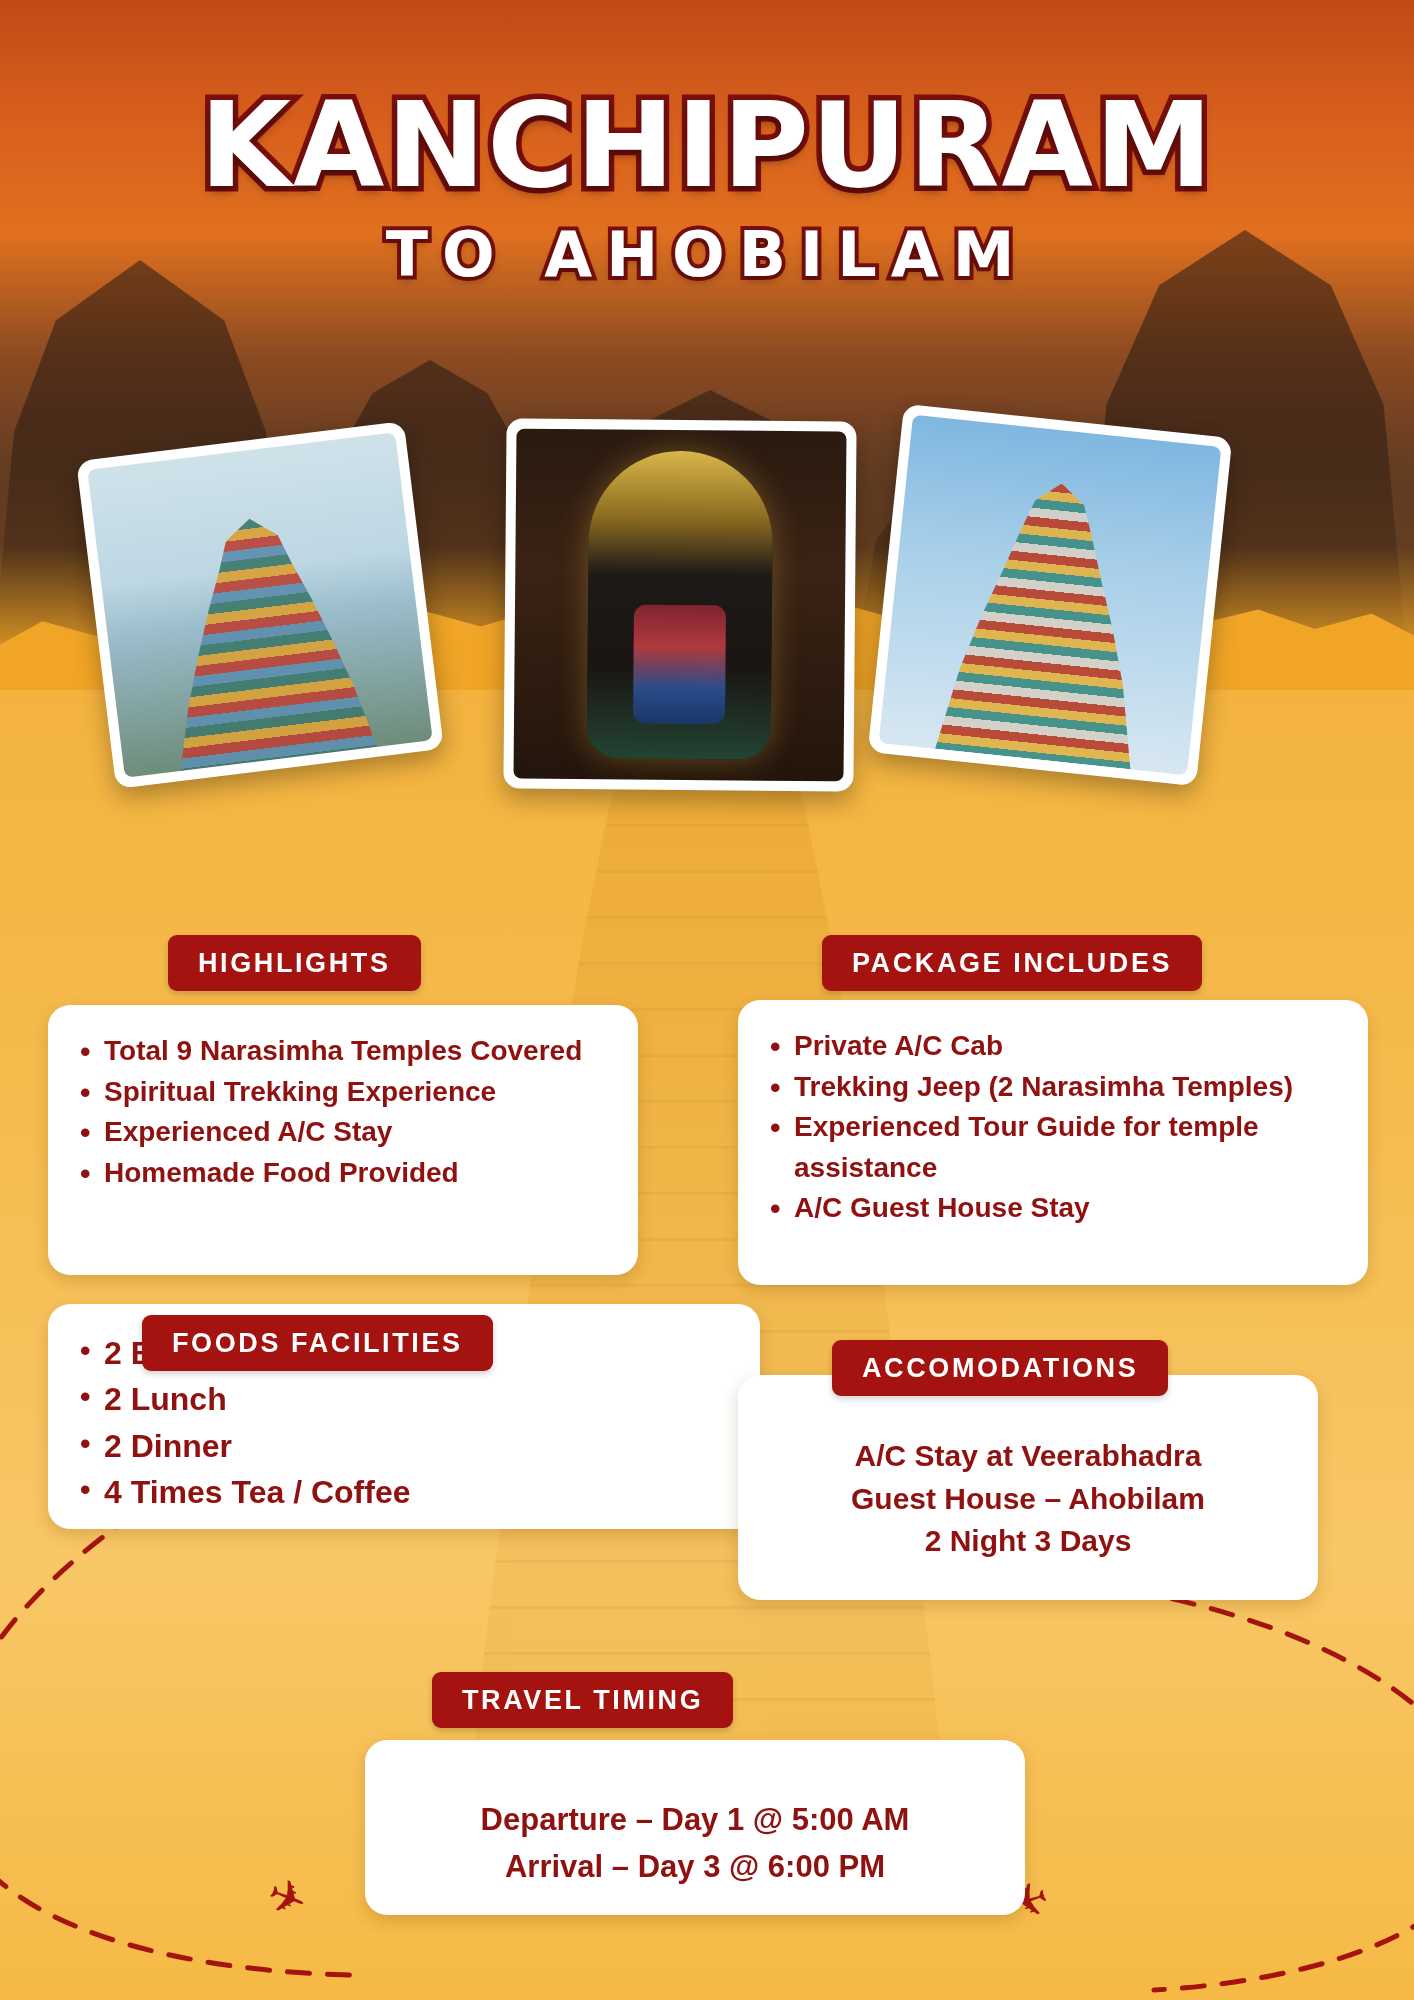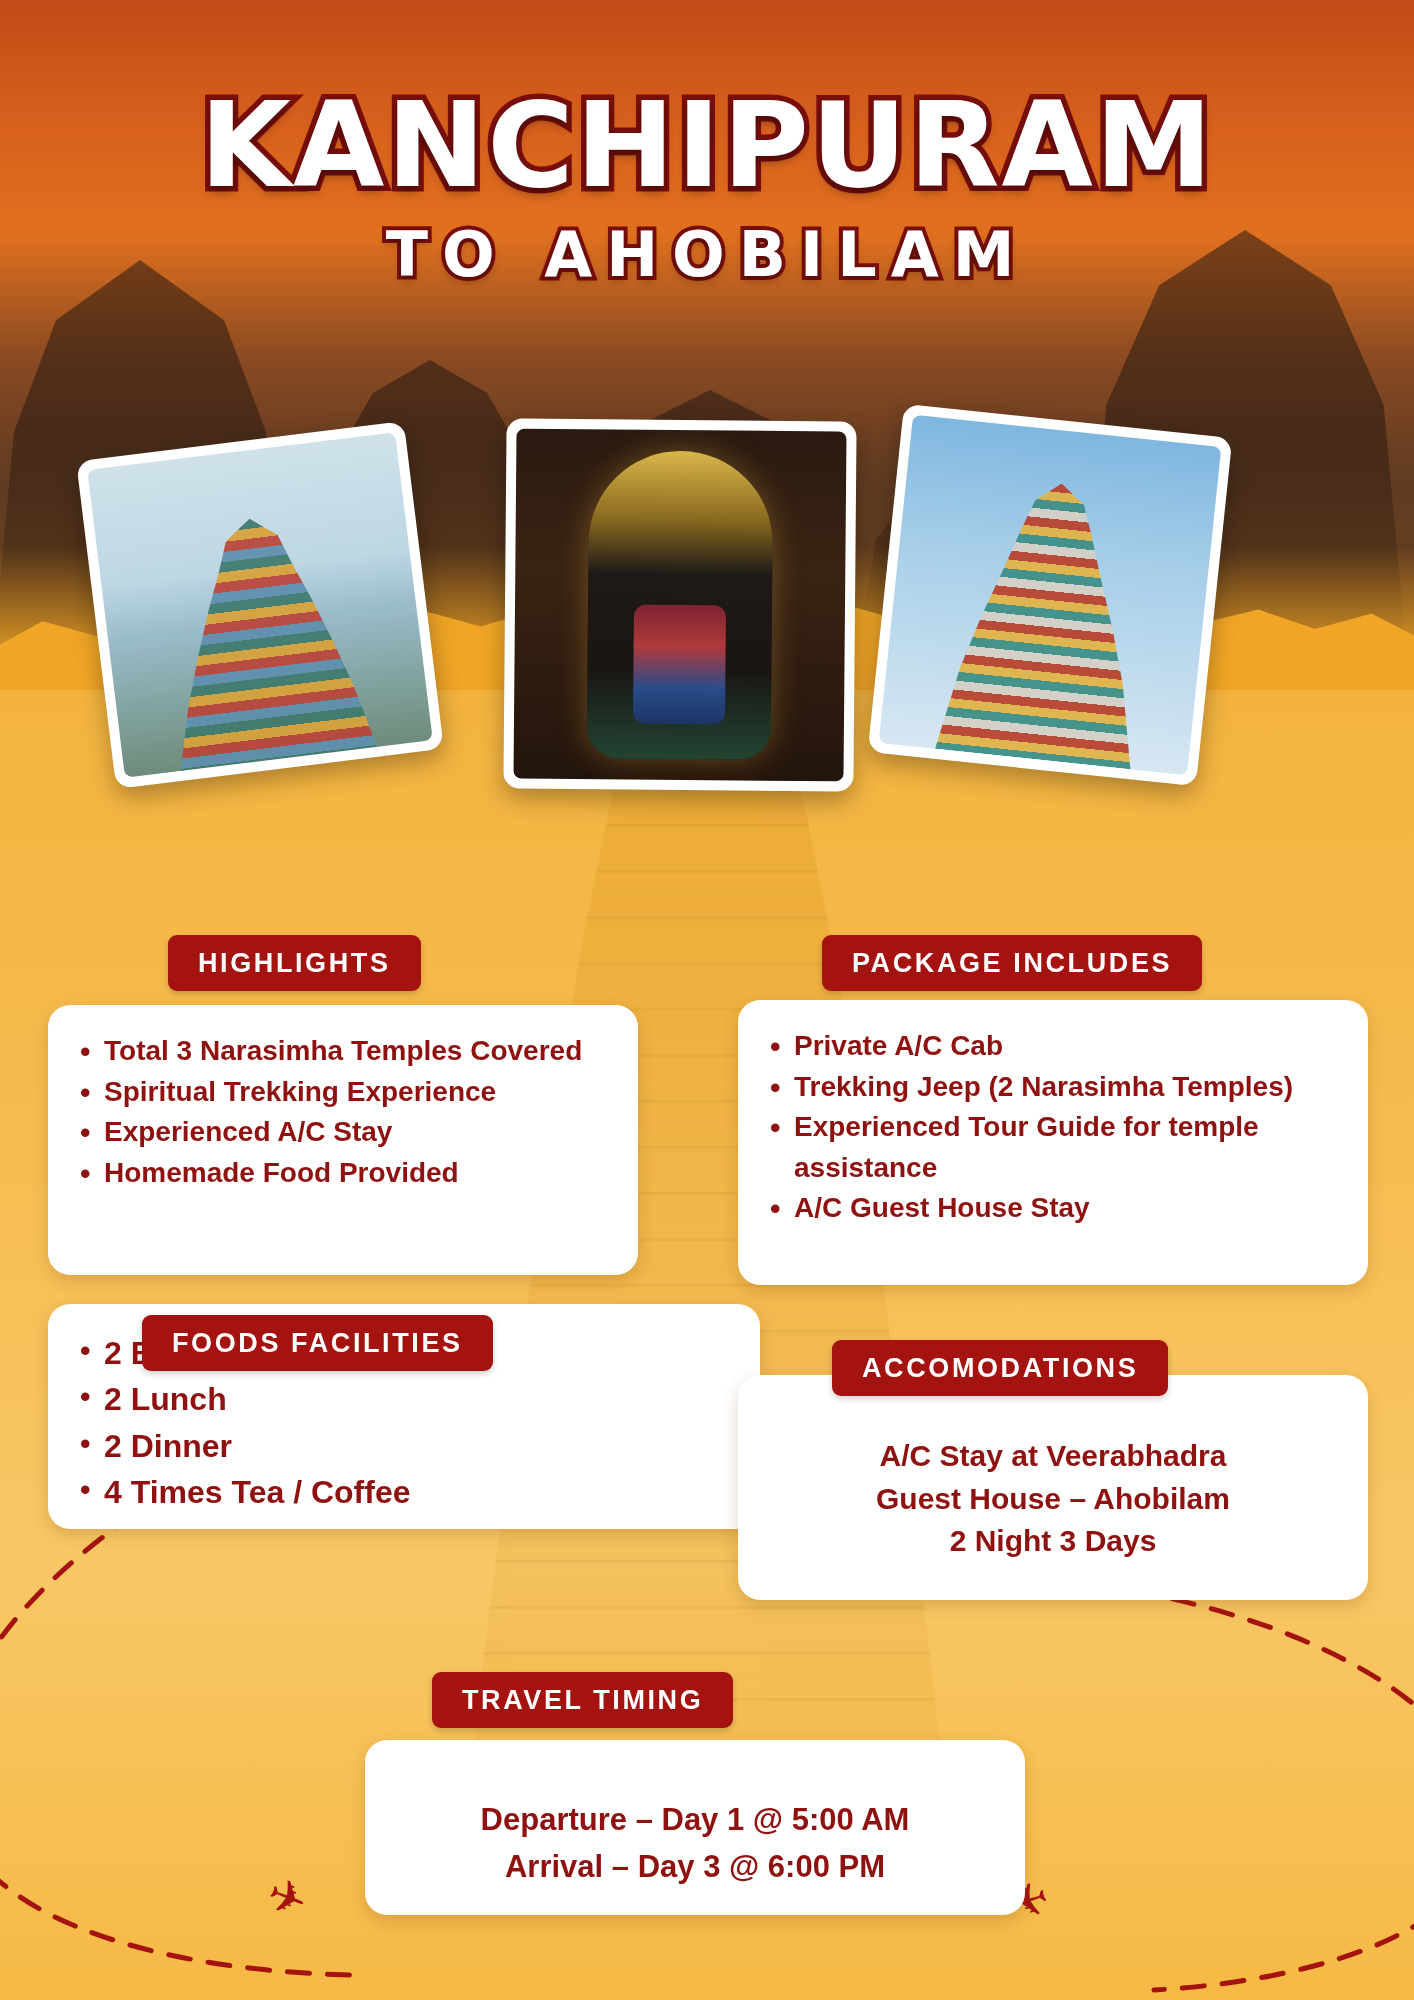--- a/index.html
+++ b/index.html
@@ -252,21 +252,21 @@
 
   
   .pill-highlights { left: 168px; top: 935px; }
   .pill-package    { left: 822px; top: 935px; }
   .card-highlights { left: 48px; top: 1005px; width: 590px; height: 270px; }
   .card-package    { left: 738px; top: 1000px; width: 630px; height: 285px; }
 
   .pill-foods   { left: 142px; top: 1315px; }
   .pill-accom   { left: 832px; top: 1315px; margin-top: 25px; }
   .card-foods   { left: 48px; top: 1304px; width: 712px; height: 225px; }
-  .card-accom   { left: 738px; top: 1375px; width: 630px; height: 225px; padding-top: 60px; }
+  .card-accom   { left: 738px; top: 1375px; width: 580px; height: 225px; padding-top: 60px; }
 
   .pill-travel  { left: 432px; top: 1672px; }
   .card-travel  { left: 365px; top: 1740px; width: 660px; height: 175px; padding-top: 57px; }
 
   .foods li { font-size: 32px; line-height: 1.45; }
 </style>
 </head>
 <body>
 
 <div class="poster">
@@ -308,21 +308,21 @@
       <div class="inner img-deity"></div>
     </div>
     <div class="photo photo-3">
       <div class="inner img-gopuram-2"></div>
     </div>
   </div>
 
   <div class="pill pill-highlights">HIGHLIGHTS</div>
   <div class="card card-highlights">
     <ul>
-      <li>Total 3 Narasimha Temples Covered</li>
+      <li>Total 9 Narasimha Temples Covered</li>
       <li>Spiritual Trekking Experience</li>
       <li>Experienced A/C Stay</li>
       <li>Homemade Food Provided</li>
     </ul>
   </div>
 
   <div class="pill pill-package">PACKAGE INCLUDES</div>
   <div class="card card-package">
     <ul>
       <li>Private A/C Cab</li>

